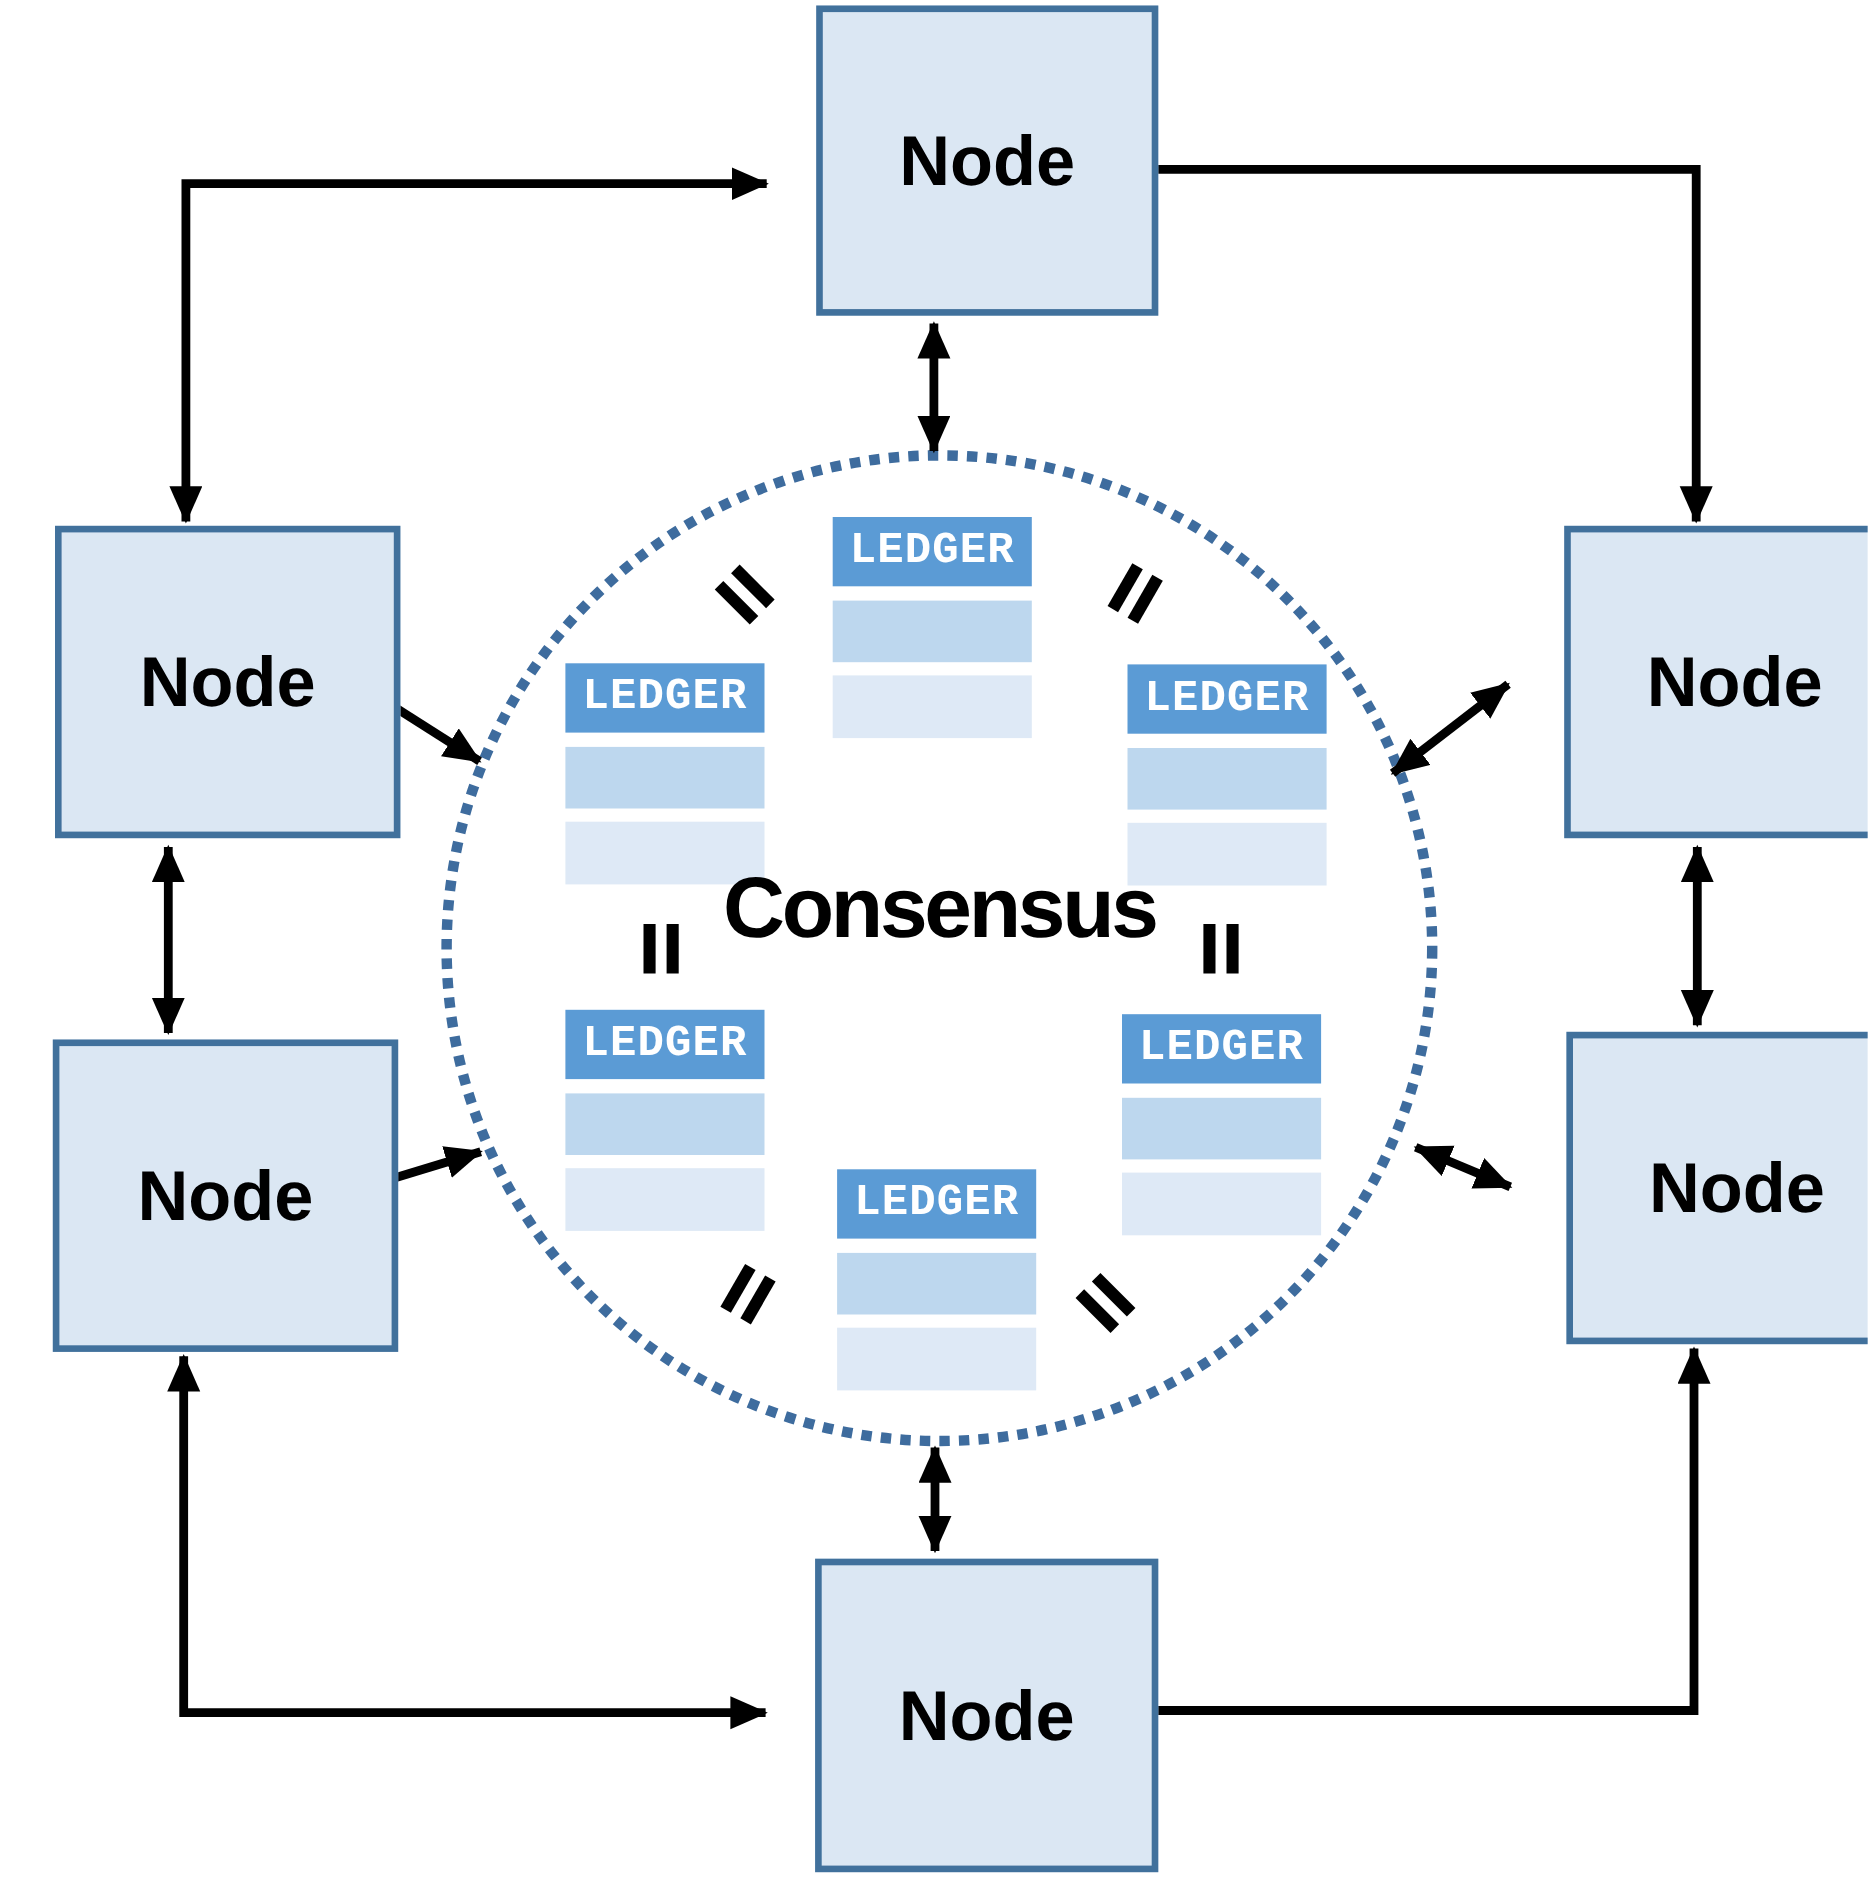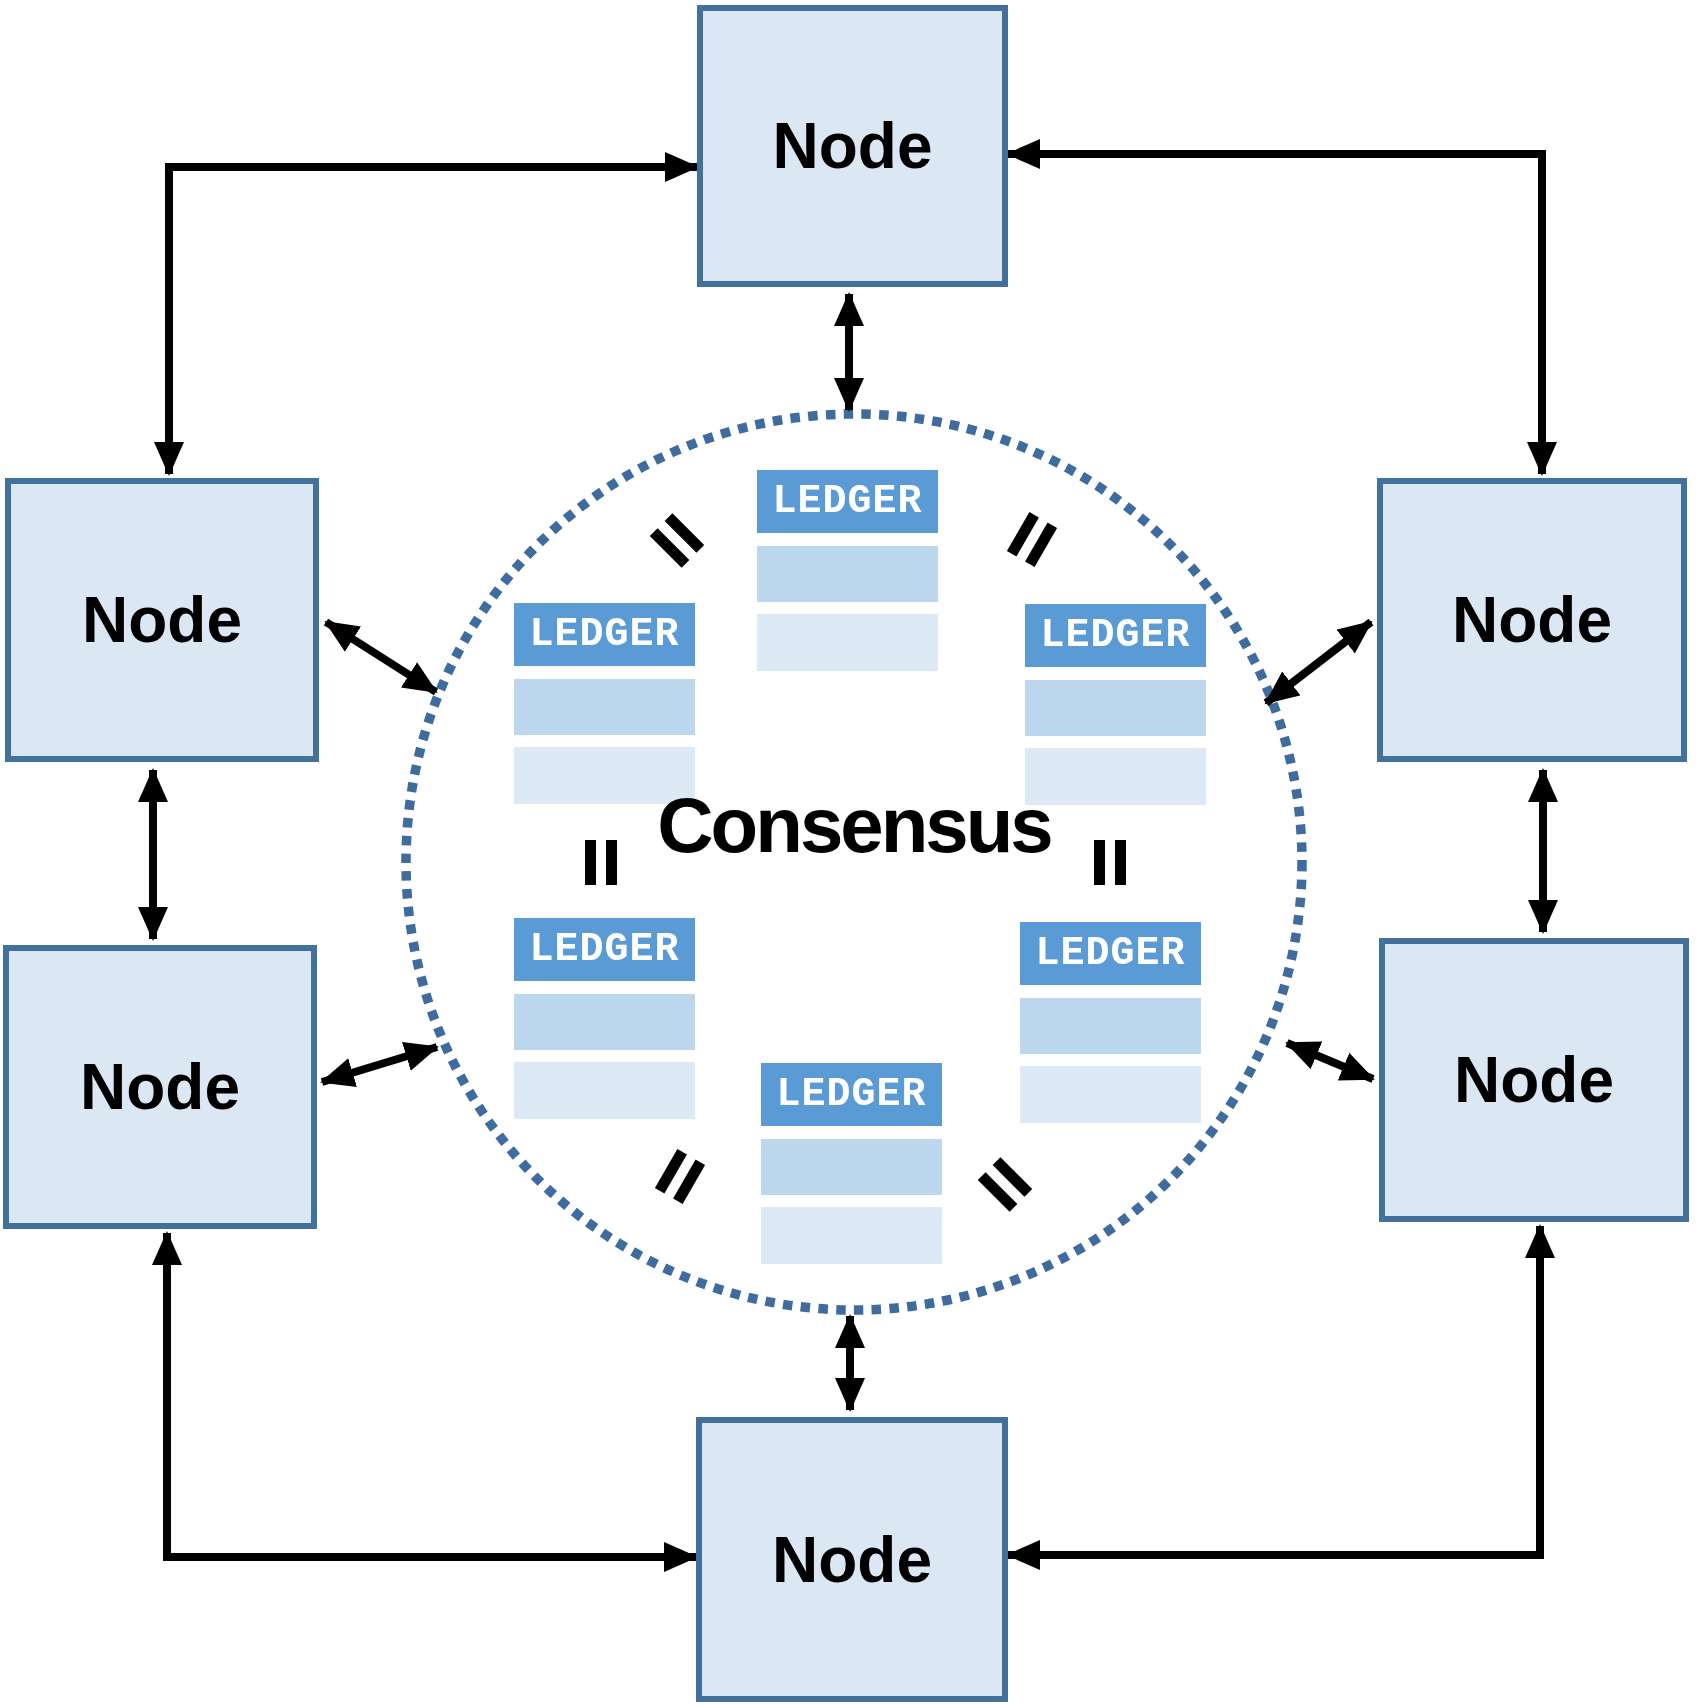--- a/index.html
+++ b/index.html
@@ -10,21 +10,21 @@
   html,body{margin:0;padding:0;background:#ffffff;}
   #stage{
     position:relative;width:1698px;height:1706px;background:#ffffff;
     font-family:"Liberation Sans",sans-serif;overflow:hidden;
   }
   #arrows{position:absolute;left:0;top:0;z-index:1;}
   .node{
     position:absolute;z-index:2;box-sizing:border-box;
     background:var(--node-fill);border:6px solid var(--node-border);
     display:flex;align-items:center;justify-content:center;
-    font-weight:bold;font-size:64px;color:var(--label-text);
+    font-weight:bold;font-size:64px;color:var(--label-text);margin-left:45px;
   }
   .ledger{position:absolute;z-index:2;width:181px;font-family:Liberation Mono, monospace;}
   .ledger .hdr{
     height:63px;background:var(--ledger-header);color:var(--ledger-text);
     display:flex;align-items:center;justify-content:center;
     font-size:40px;font-weight:bold;letter-spacing:1px;
   }
   .ledger .r1{height:56px;margin-top:13px;background:var(--ledger-row1);}
   .ledger .r2{height:57px;margin-top:12px;background:var(--ledger-row2);}
   .consensus{

